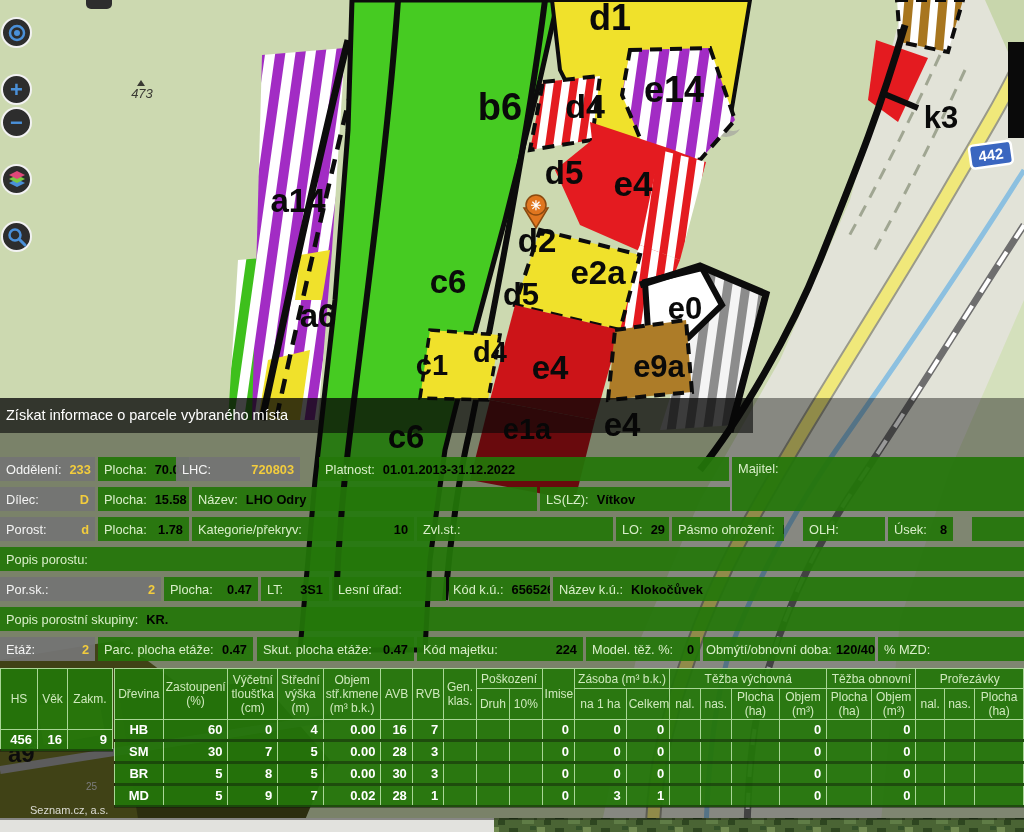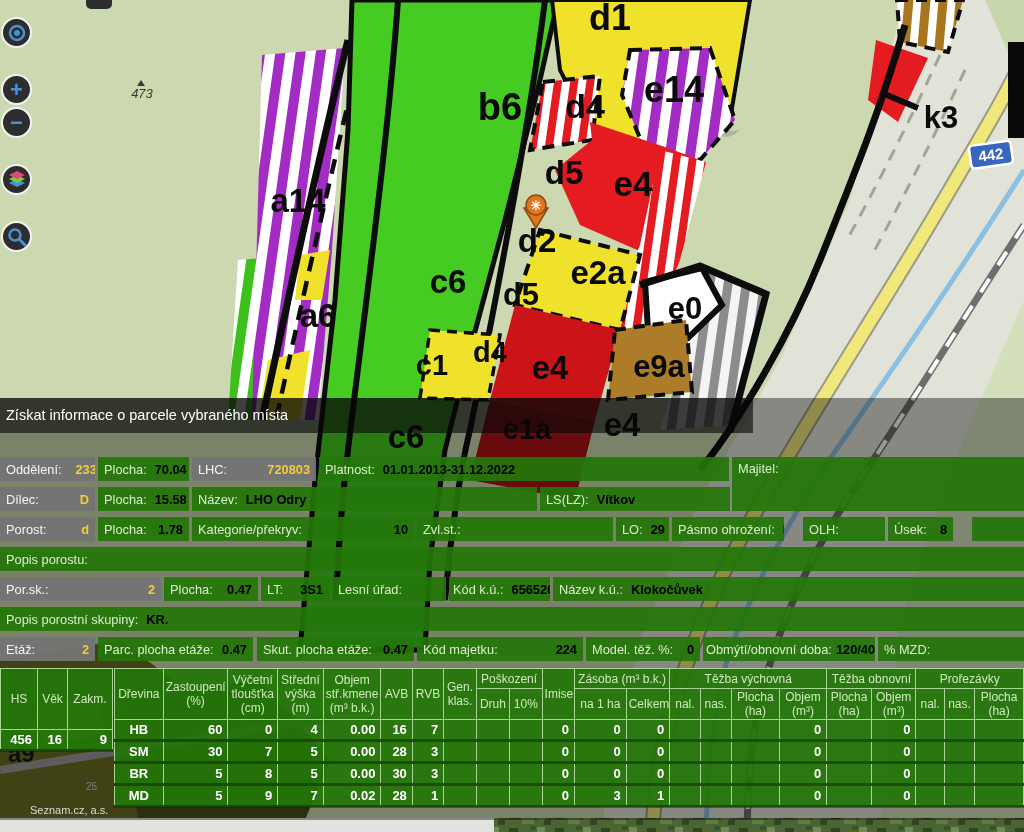--- a/index.html
+++ b/index.html
@@ -11,21 +11,21 @@
            background:rgba(0,0,0,0.40);}
   #tooltip{position:absolute;left:0;top:398px;width:753px;height:35px;
            background:rgba(8,8,8,0.62);color:#fff;font-size:14.5px;
            line-height:35px;padding-left:6px;box-sizing:border-box;white-space:nowrap;}
   #attribution{position:absolute;left:30px;top:804px;color:rgba(255,255,255,0.8);
            font-size:11px;}
   
   .cell{position:absolute;height:24px;background:rgba(36,118,10,0.93);
         display:flex;align-items:center;padding:0 6px;box-sizing:border-box;
         font-size:12.8px;white-space:nowrap;overflow:hidden;}
-  .cell.grey{background:rgba(116,116,116,0.94);gap:6px;}
+  .cell.grey{background:rgba(116,116,116,0.94);}
   .cell.spread{justify-content:space-between;}
   .lbl{color:#d9eec9;}
   .grey .lbl{color:#f4f4f4;}
   .val{color:#000000;font-weight:700;margin-left:8px;}
   .val.ylw{color:#f2cc3d;}
   .tall{height:54px;align-items:flex-start;padding-top:4px;}
   
   table{border-collapse:collapse;table-layout:fixed;position:absolute;top:668px;}
   #left-table{left:0;width:112px;}
   #main-table{left:114px;width:910px;}
@@ -216,21 +216,21 @@
 <div>
 
   <div class="cell grey spread" style="left:0;top:457px;width:95px">
     <span class="lbl">Oddělení:</span>
       <span class="val ylw">233</span>
     </div>
   <div class="cell spread" style="left:98px;top:457px;width:91px">
     <span class="lbl">Plocha:</span>
       <span class="val">70.04</span>
     </div>
-  <div class="cell grey spread" style="left:192px;top:457px;width:124px">
+  <div class="cell grey spread" style="left:176px;top:457px;width:124px">
     <span class="lbl">LHC:</span>
       <span class="val ylw">720803</span>
     </div>
   <div class="cell" style="left:319px;top:457px;width:410px">
     <span class="lbl">Platnost:</span>
       <span class="val">01.01.2013-31.12.2022</span>
     </div>
   <div class="cell tall" style="left:732px;top:457px;width:292px">
     <span class="lbl">Majitel:</span>
       <span class="val"></span>

